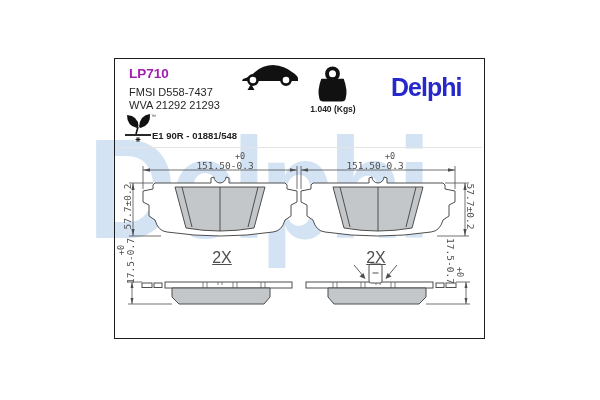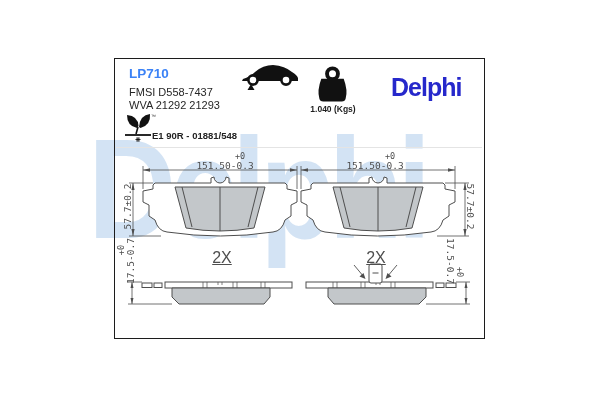--- a/index.html
+++ b/index.html
@@ -18,21 +18,21 @@
     transform:scaleX(0.86);transform-origin:left top;
     white-space:nowrap;z-index:1;
   }
 
   .frame{
     position:absolute;left:114px;top:58px;width:371px;height:281px;
     border:1.5px solid #1c1c1c;box-sizing:border-box;z-index:2;
   }
   .frame > *{position:absolute;}
 
-  .part-number{left:14px;top:7px;font-size:13.5px;font-weight:bold;color:#3b82f6;text-align:right;}
+  .part-number{left:14px;top:7px;font-size:13.5px;font-weight:bold;color:#a21caf;text-align:right;}
   .sub-code{left:14px;font-size:11px;font-weight:normal;color:#262626;}
   .fmsi{top:27px;}
   .wva{top:40px;}
 
   .car-icon{left:125px;top:3px;width:60px;height:30px;}
   .weight-icon{left:199px;top:7px;width:37px;height:37px;}
   .weight-value{left:178px;top:45px;width:80px;text-align:center;font-size:8.5px;font-weight:bold;color:#1d1d1d;}
 
   .brand-logo{
     left:276px;top:13px;font-size:26px;font-weight:bold;

